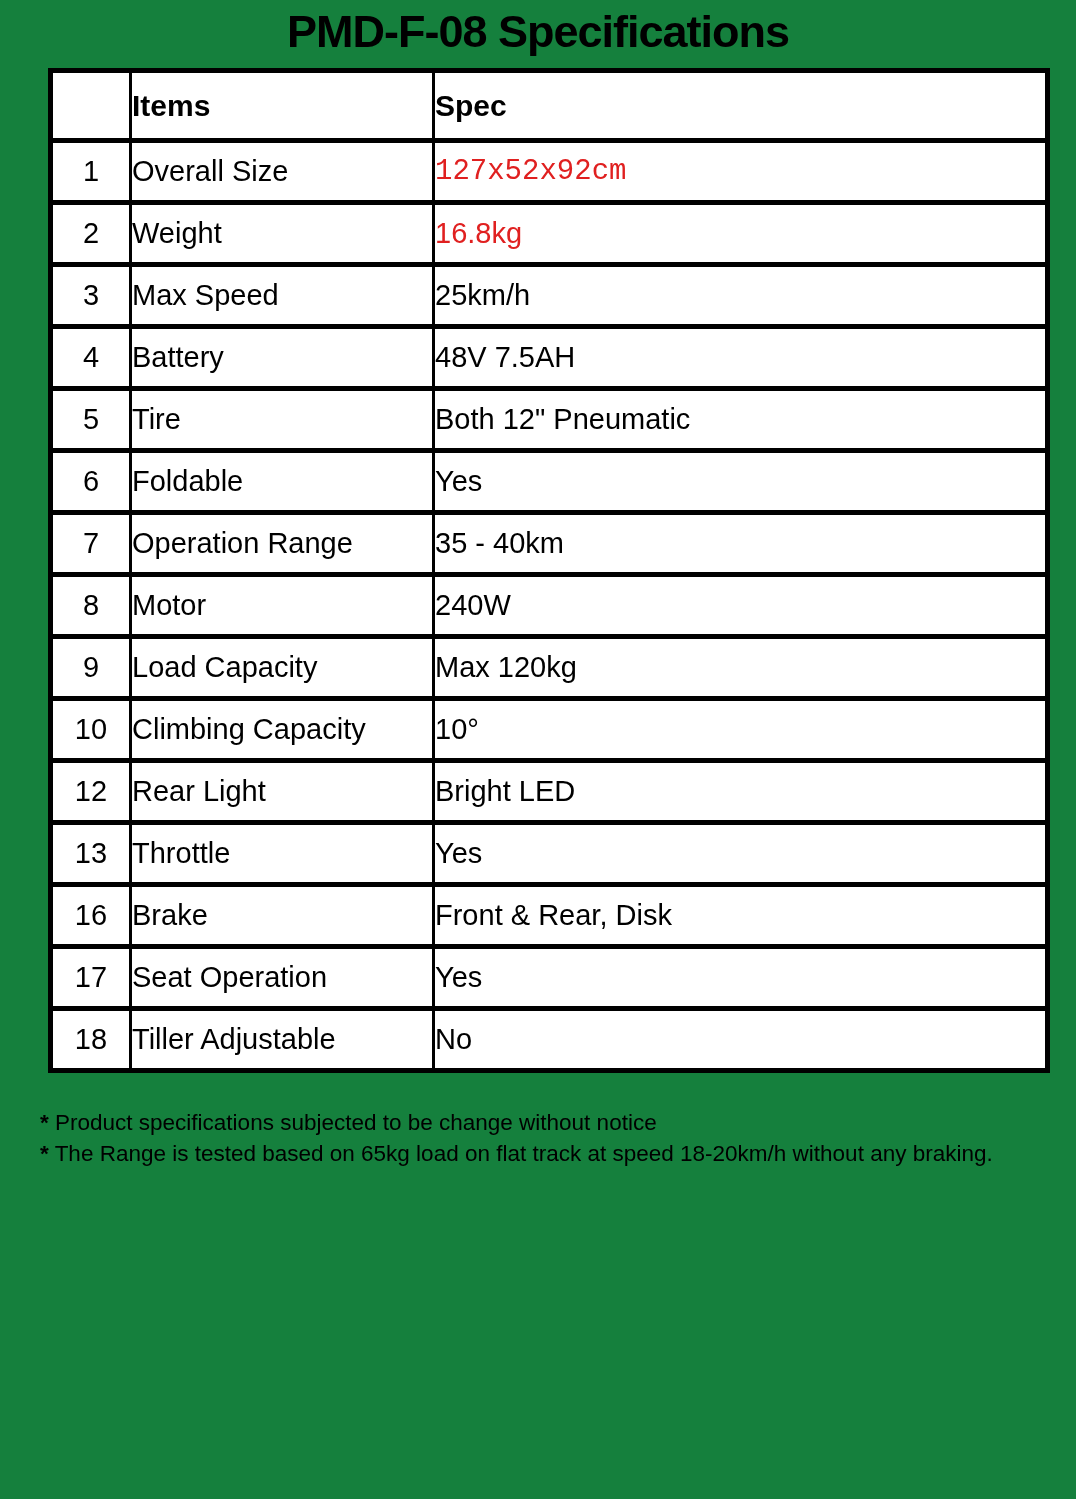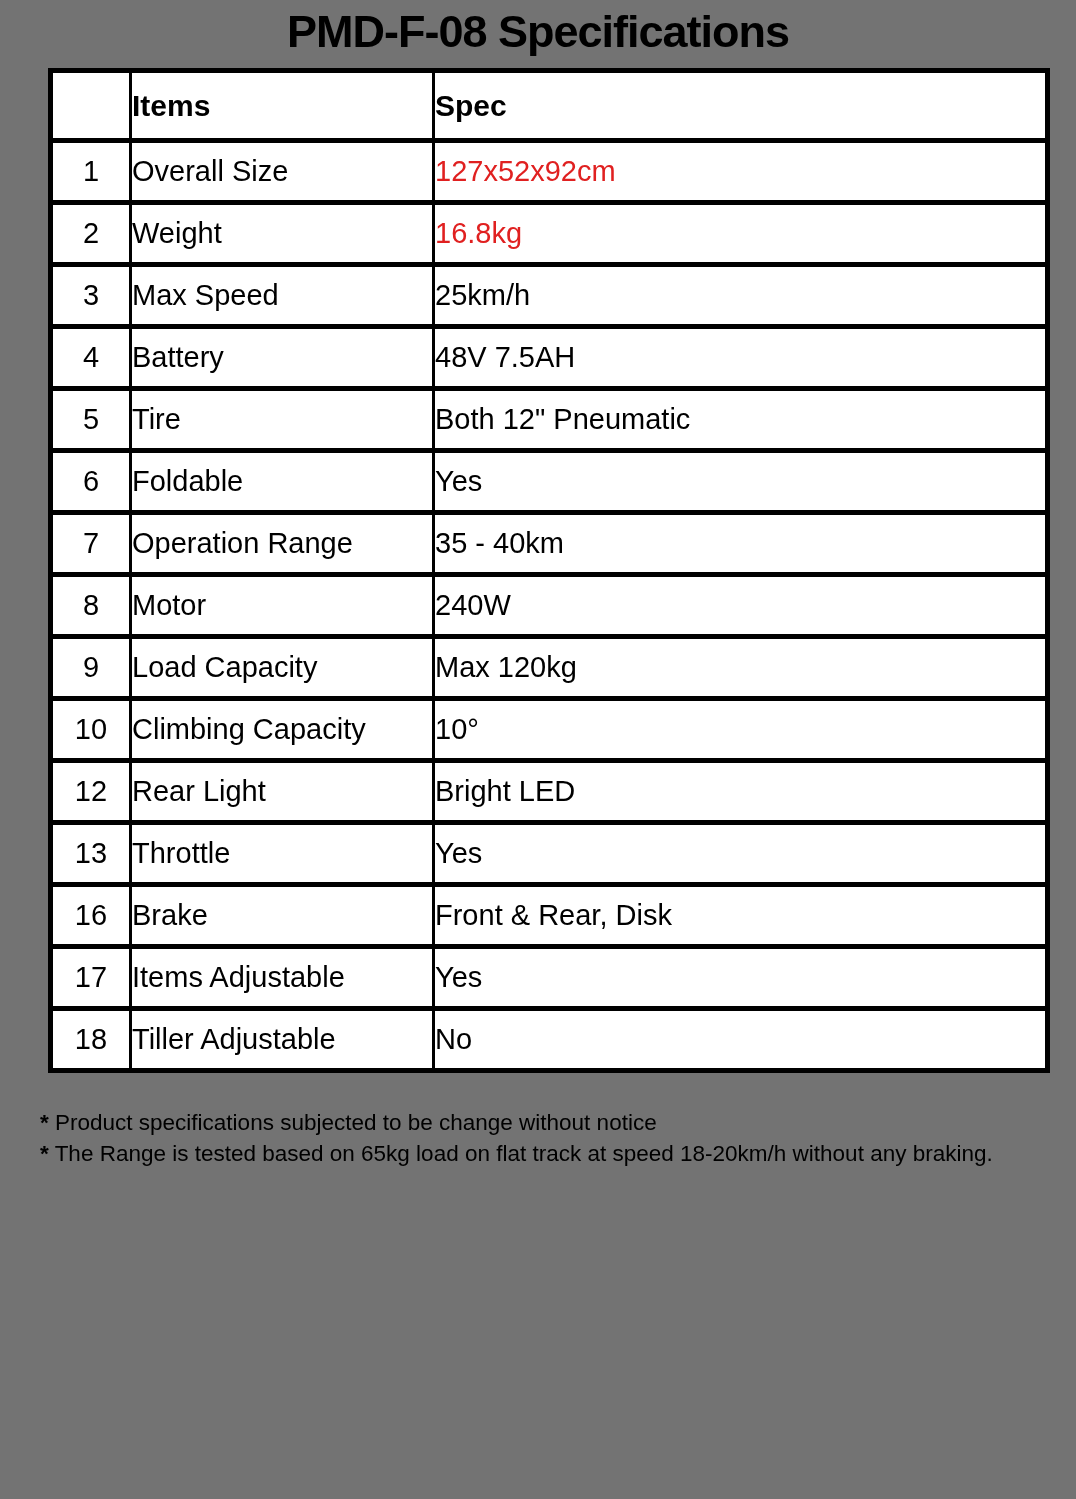--- a/index.html
+++ b/index.html
@@ -5,21 +5,21 @@
   html, body {
     margin: 0;
     padding: 0;
     background: #ffffff;
     font-family: "Liberation Sans", sans-serif;
     color: #000000;
   }
   .page {
     width: 1076px;
     height: 1499px;
-    background: #737373;
+    background: #15803d;
     box-sizing: border-box;
     overflow: hidden;
   }
   .title {
     margin: 6px 0 10px 0;
     text-align: center;
     font-size: 45px;
     font-weight: bold;
     letter-spacing: -1px;
   }
@@ -76,21 +76,21 @@
       <tr>
         <th class="cell-num"></th>
         <th class="cell-item">Items</th>
         <th class="cell-spec">Spec</th>
       </tr>
     </thead>
     <tbody id="spec-rows">
     <tr>
       <td class="cell-num">1</td>
       <td class="cell-item">Overall Size</td>
-      <td class="cell-spec" style="color: rgb(224, 32, 32);">127x52x92cm</td>
+      <td class="cell-spec" style="color: rgb(224, 32, 32); font-family: Liberation Mono, monospace;">127x52x92cm</td>
     </tr>
 
     <tr>
       <td class="cell-num">2</td>
       <td class="cell-item">Weight</td>
       <td class="cell-spec" style="color: rgb(224, 32, 32);">16.8kg</td>
     </tr>
 
     <tr>
       <td class="cell-num">3</td>
@@ -156,21 +156,21 @@
 
 
     <tr>
       <td class="cell-num">16</td>
       <td class="cell-item">Brake</td>
       <td class="cell-spec">Front &amp; Rear, Disk</td>
     </tr>
 
     <tr>
       <td class="cell-num">17</td>
-      <td class="cell-item">Items Adjustable</td>
+      <td class="cell-item">Seat Operation</td>
       <td class="cell-spec">Yes</td>
     </tr>
 
     <tr>
       <td class="cell-num">18</td>
       <td class="cell-item">Tiller Adjustable</td>
       <td class="cell-spec">No</td>
     </tr>
 
 

